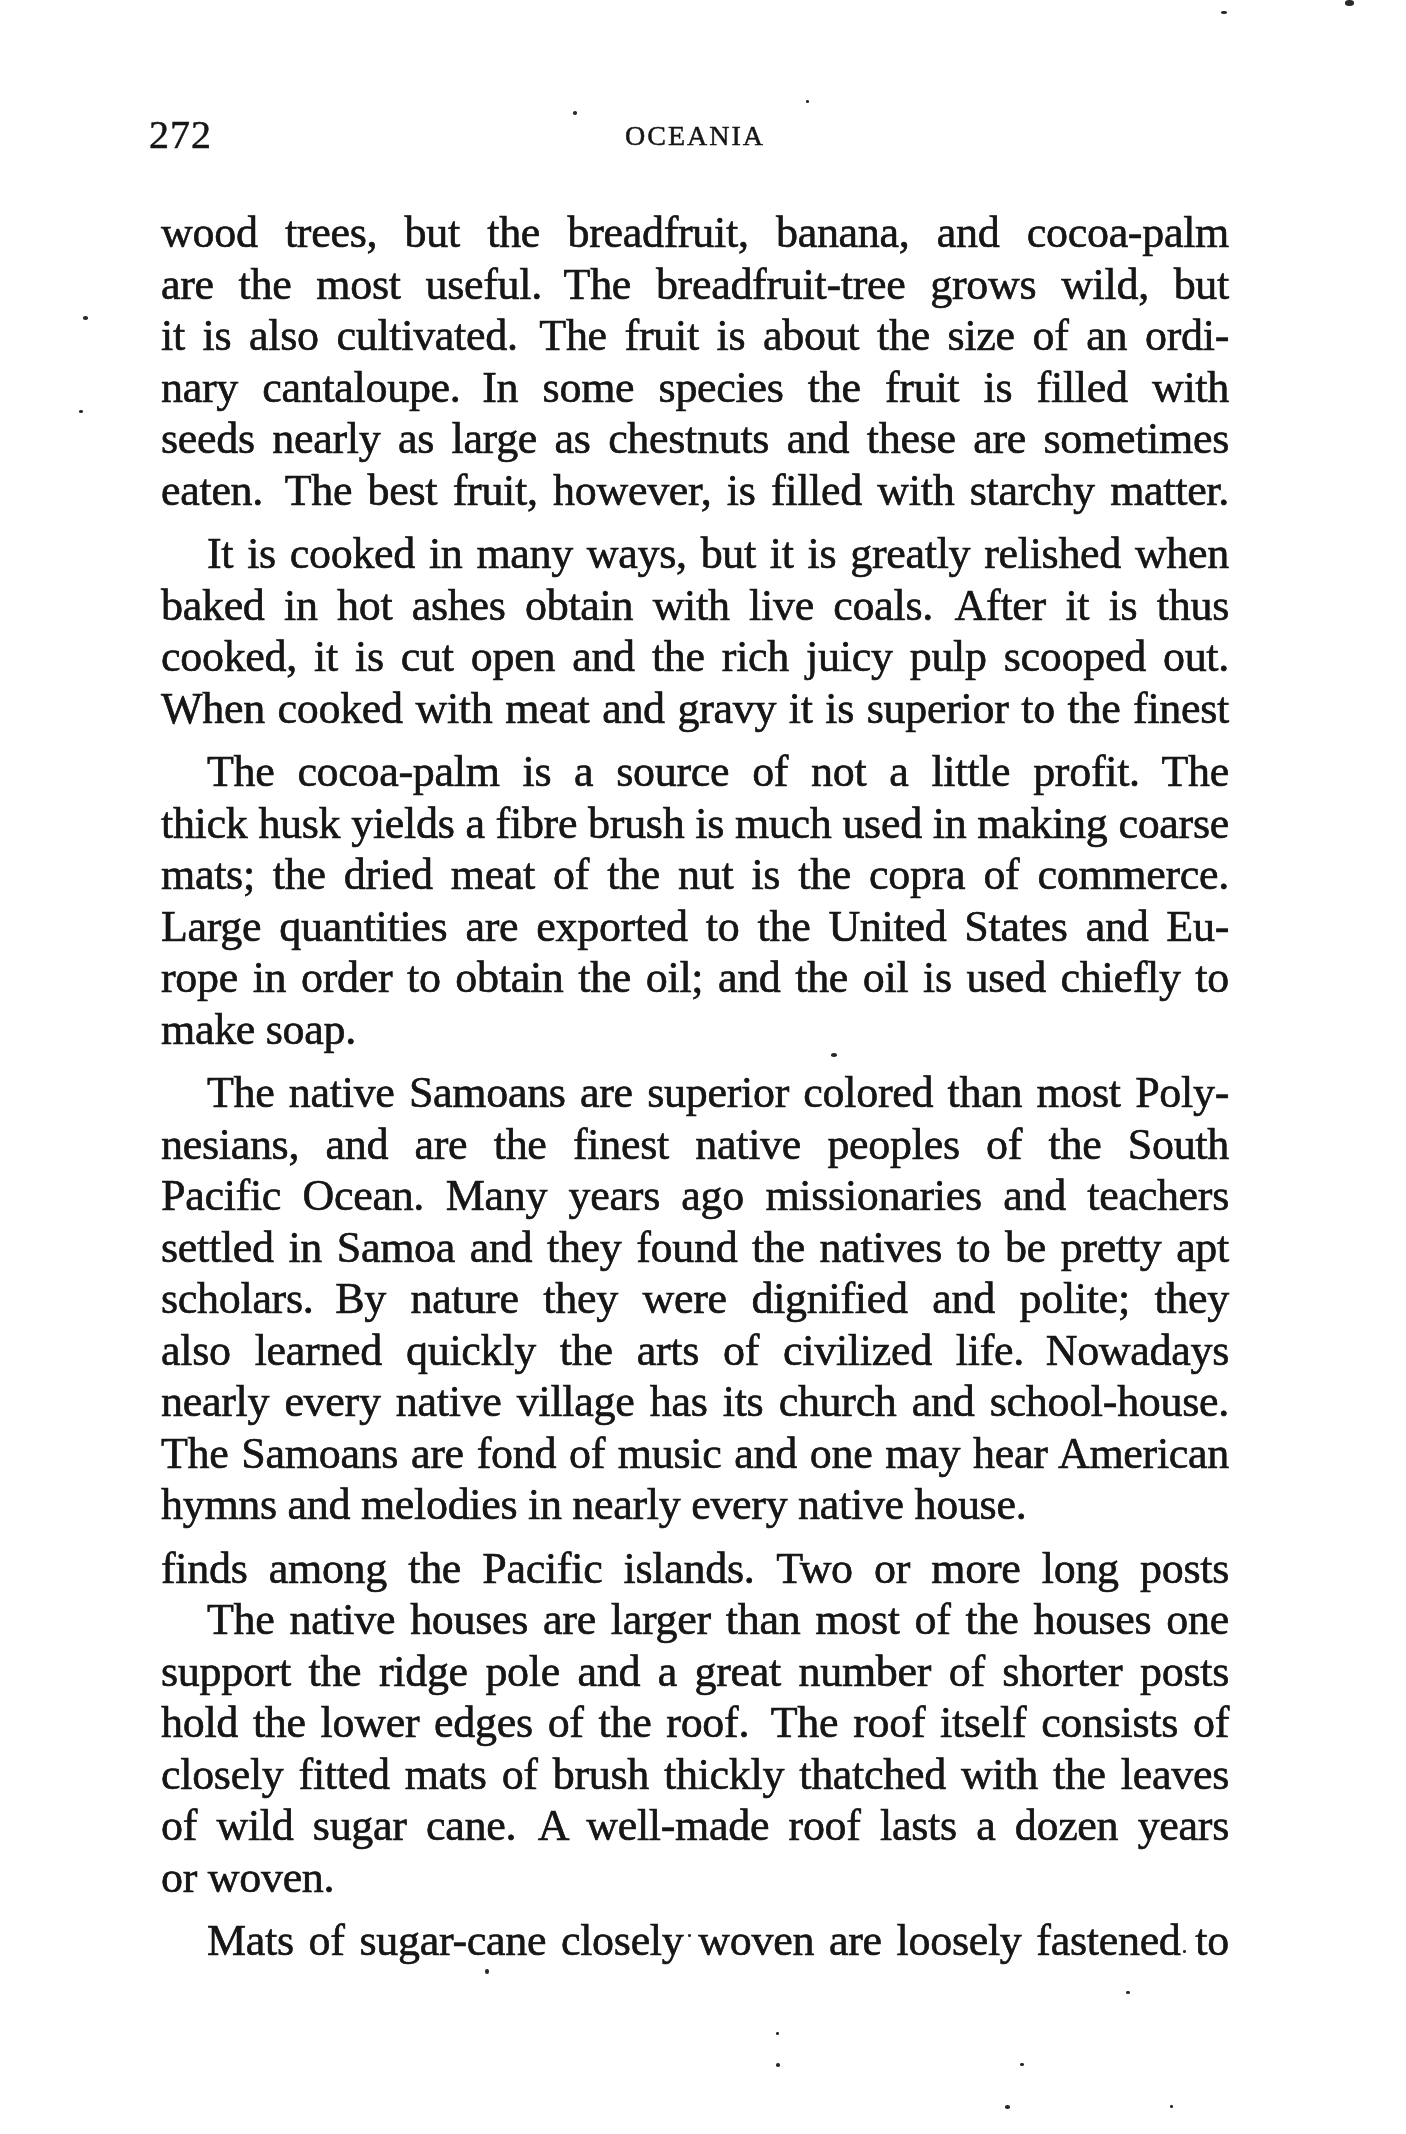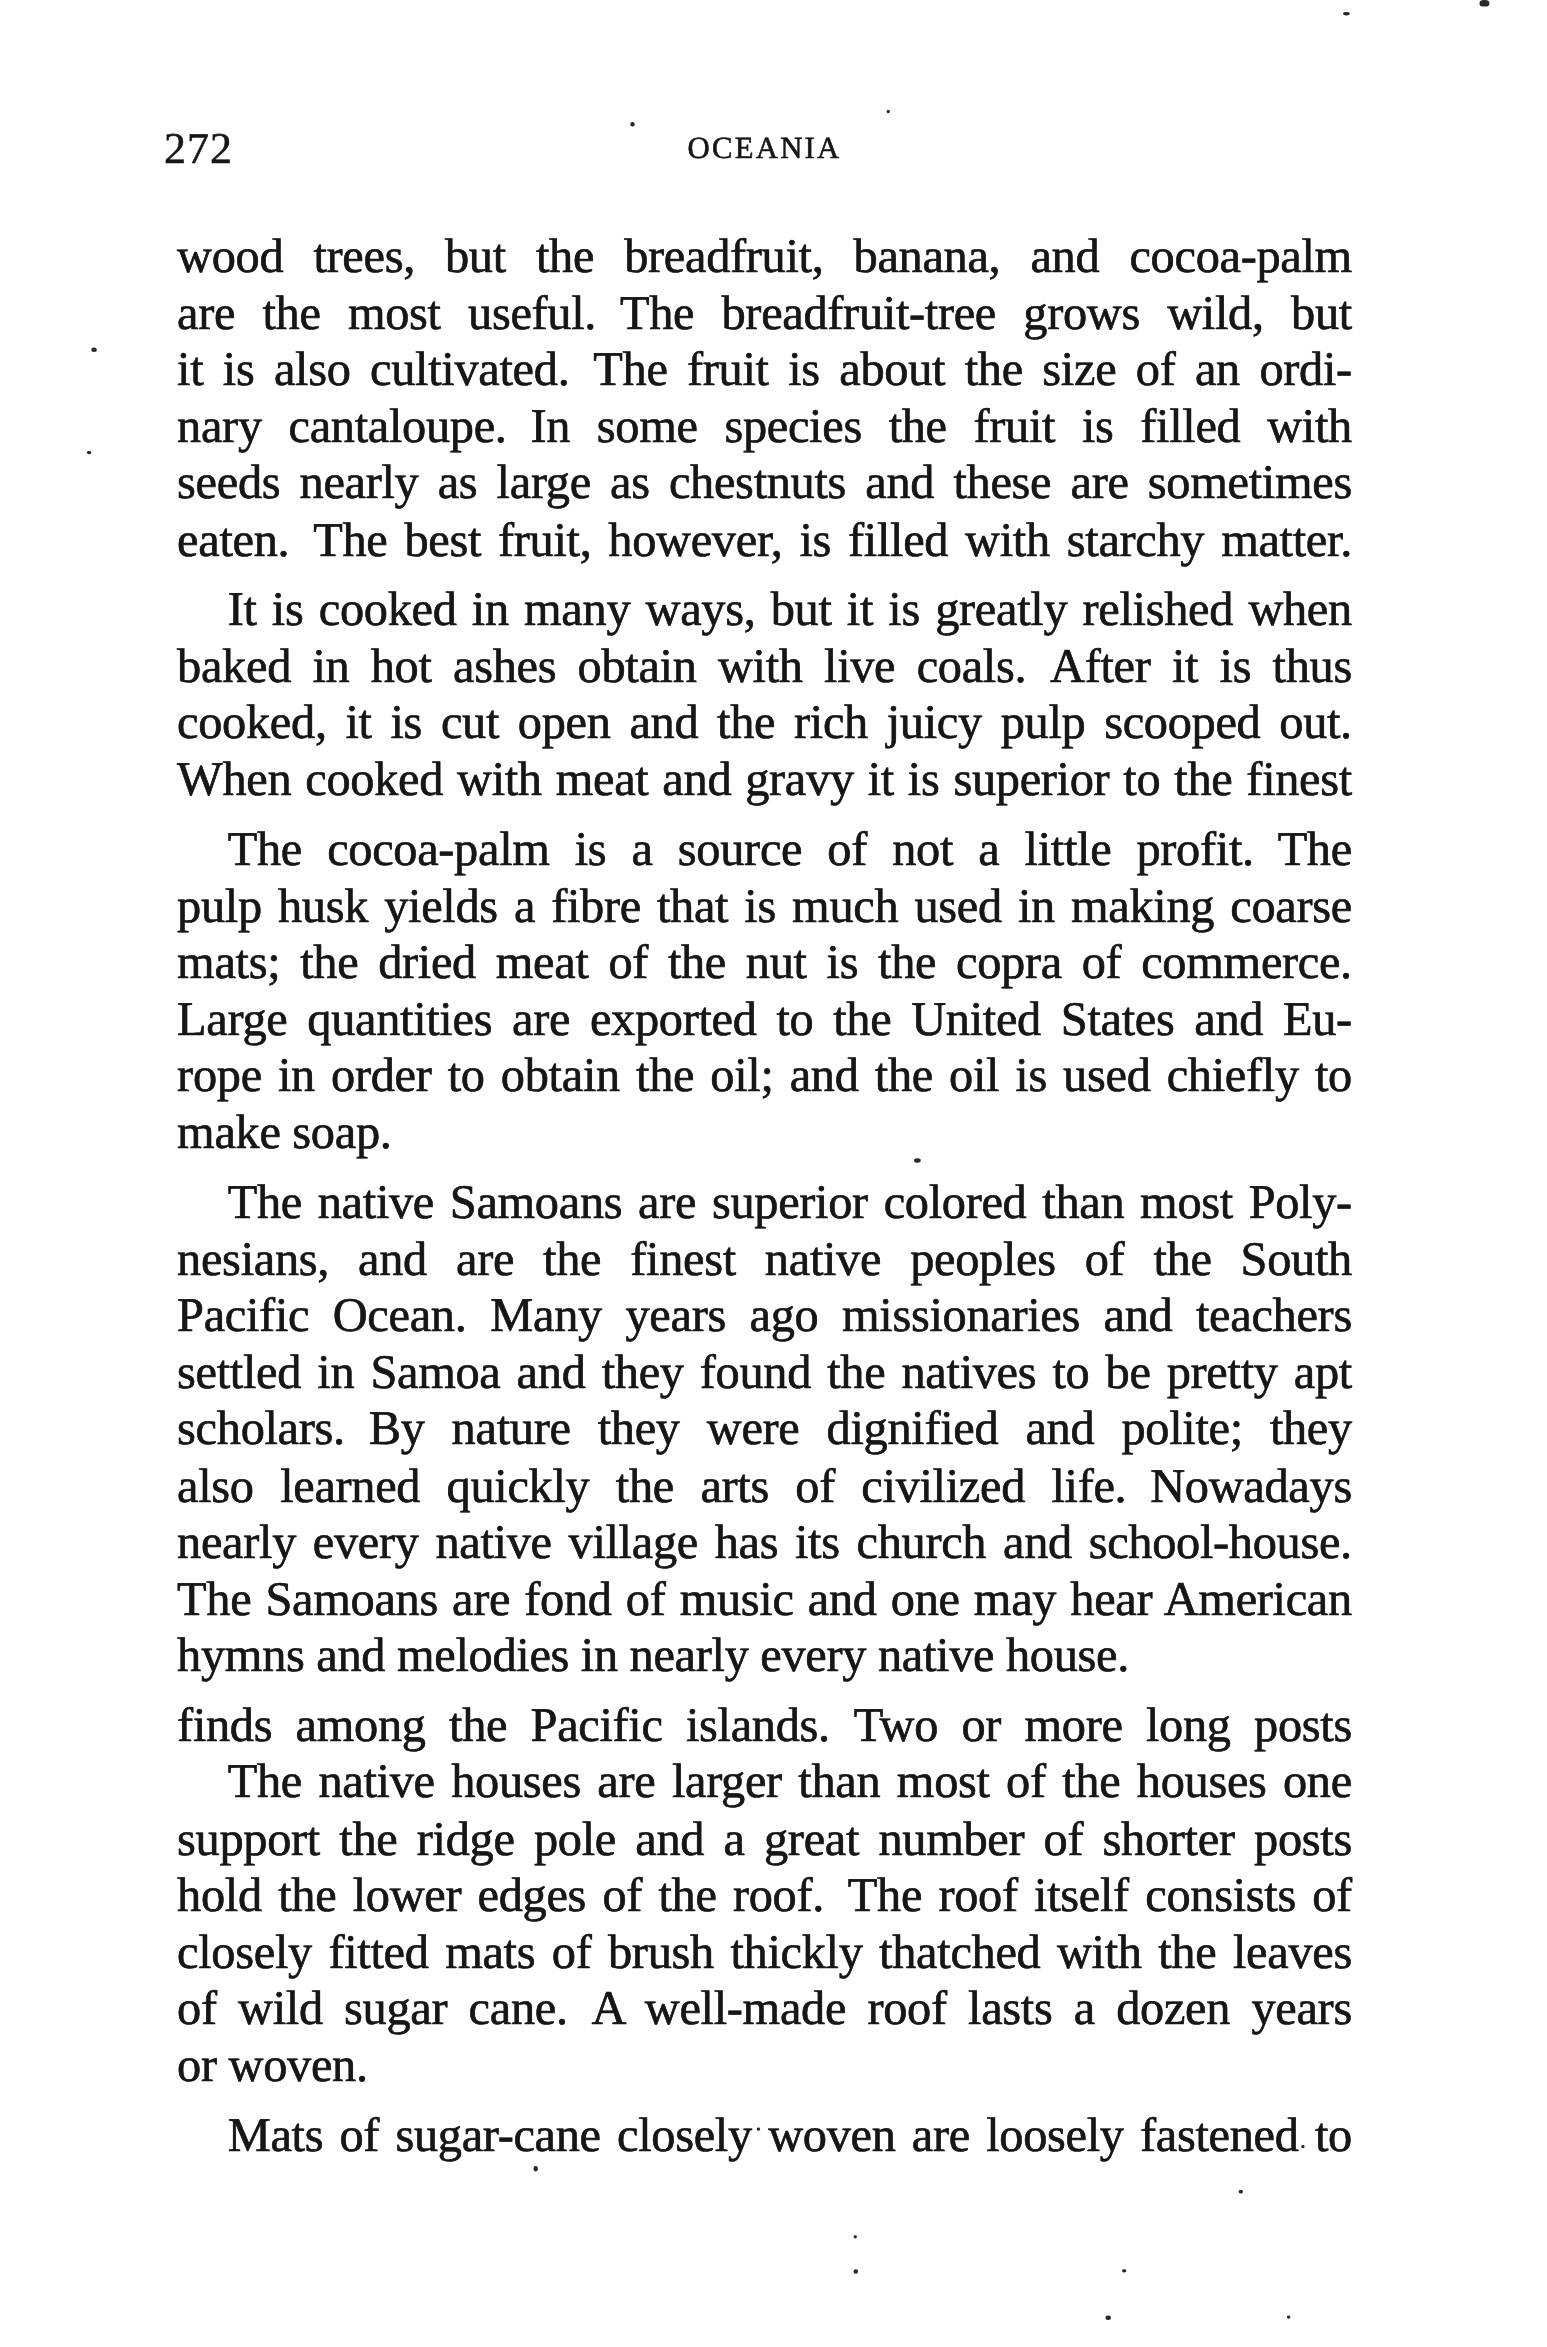--- a/index.html
+++ b/index.html
@@ -94,21 +94,21 @@
         <div class="line">eaten. The best fruit, however, is filled with starchy matter.</div>
       </div>
       <div class="para">
         <div class="line indent">It is cooked in many ways, but it is greatly relished when</div>
         <div class="line">baked in hot ashes obtain with live coals. After it is thus</div>
         <div class="line">cooked, it is cut open and the rich juicy pulp scooped out.</div>
         <div class="line">When cooked with meat and gravy it is superior to the finest</div>
       </div>
       <div class="para">
         <div class="line indent">The cocoa-palm is a source of not a little profit. The</div>
-        <div class="line">pulp husk yields a fibre that is much used in making coarse</div>
+        <div class="line">thick husk yields a fibre brush is much used in making coarse</div>
         <div class="line">mats; the dried meat of the nut is the copra of commerce.</div>
         <div class="line">Large quantities are exported to the United States and Eu-</div>
         <div class="line">rope in order to obtain the oil; and the oil is used chiefly to</div>
         <div class="line shortlast">make soap.</div>
       </div>
       <div class="para">
         <div class="line indent">The native Samoans are superior colored than most Poly-</div>
         <div class="line">nesians, and are the finest native peoples of the South</div>
         <div class="line">Pacific Ocean. Many years ago missionaries and teachers</div>
         <div class="line">settled in Samoa and they found the natives to be pretty apt</div>

